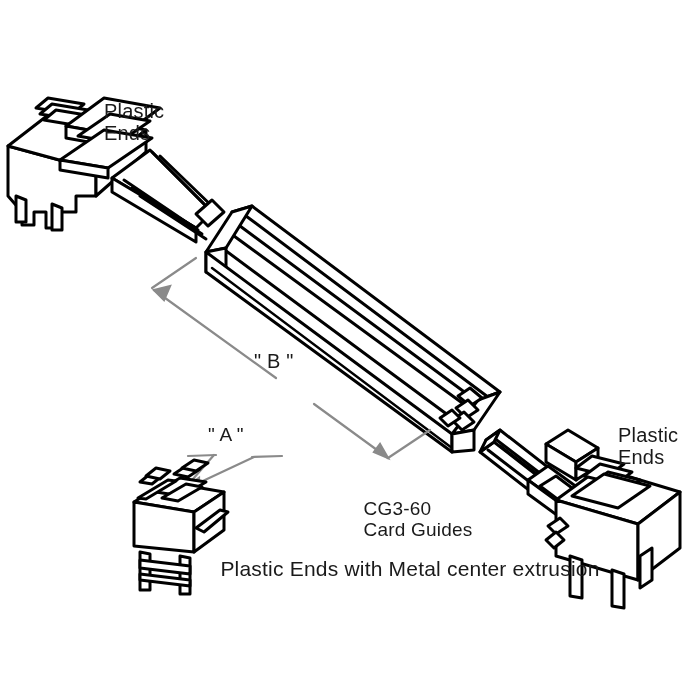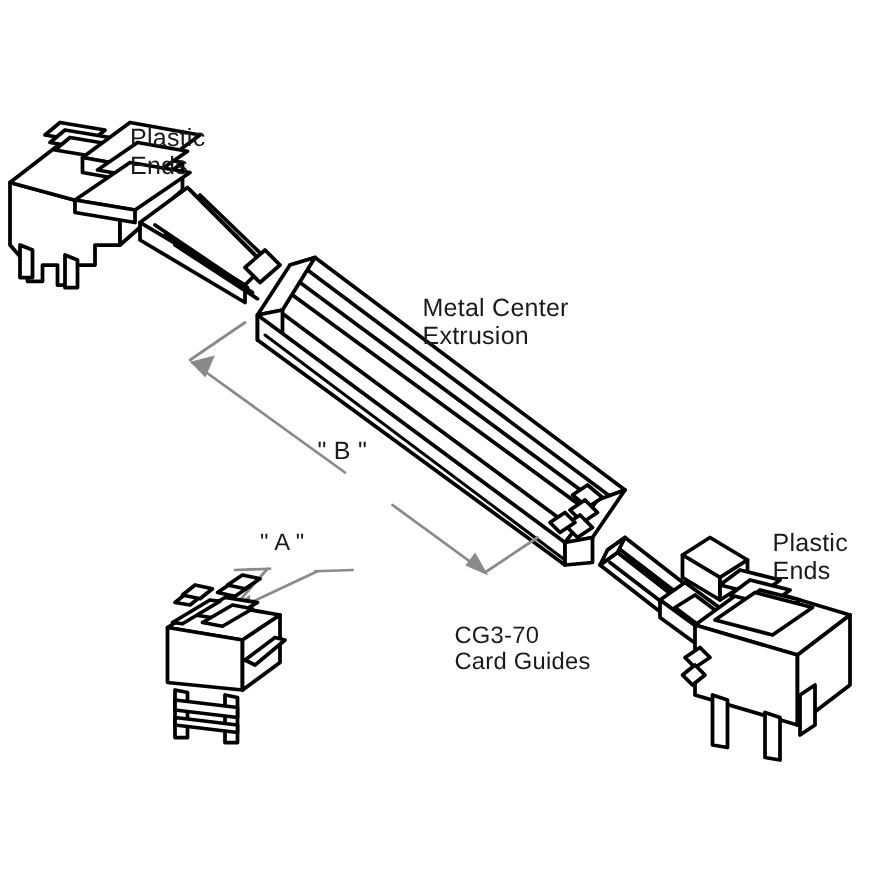--- a/index.html
+++ b/index.html
@@ -197,27 +197,26 @@
 
       <path d="M548,526 L560,518 L568,526 L556,534 Z"></path>
       <path d="M546,540 L556,532 L564,540 L554,548 Z"></path>
     </g>
 
   </svg>
 
   <div class="lbl lbl-plastic-left">Plastic
 Ends</div>
 
-  <div class="lbl lbl-metal">Metal Center
-Extrusion</div>
 
   <div class="lbl lbl-dim-b">" B "</div>
 
   <div class="lbl lbl-dim-a">" A "</div>
 
   <div class="lbl lbl-plastic-right">Plastic
 Ends</div>
 
-  <div class="lbl lbl-partno centered">CG3-70
+  <div class="lbl lbl-partno centered">CG3-60
 Card Guides</div>
 
+  <div class="lbl lbl-caption centered">Plastic Ends with Metal center extrusion</div>
 
 </div>
 
 </body></html>

